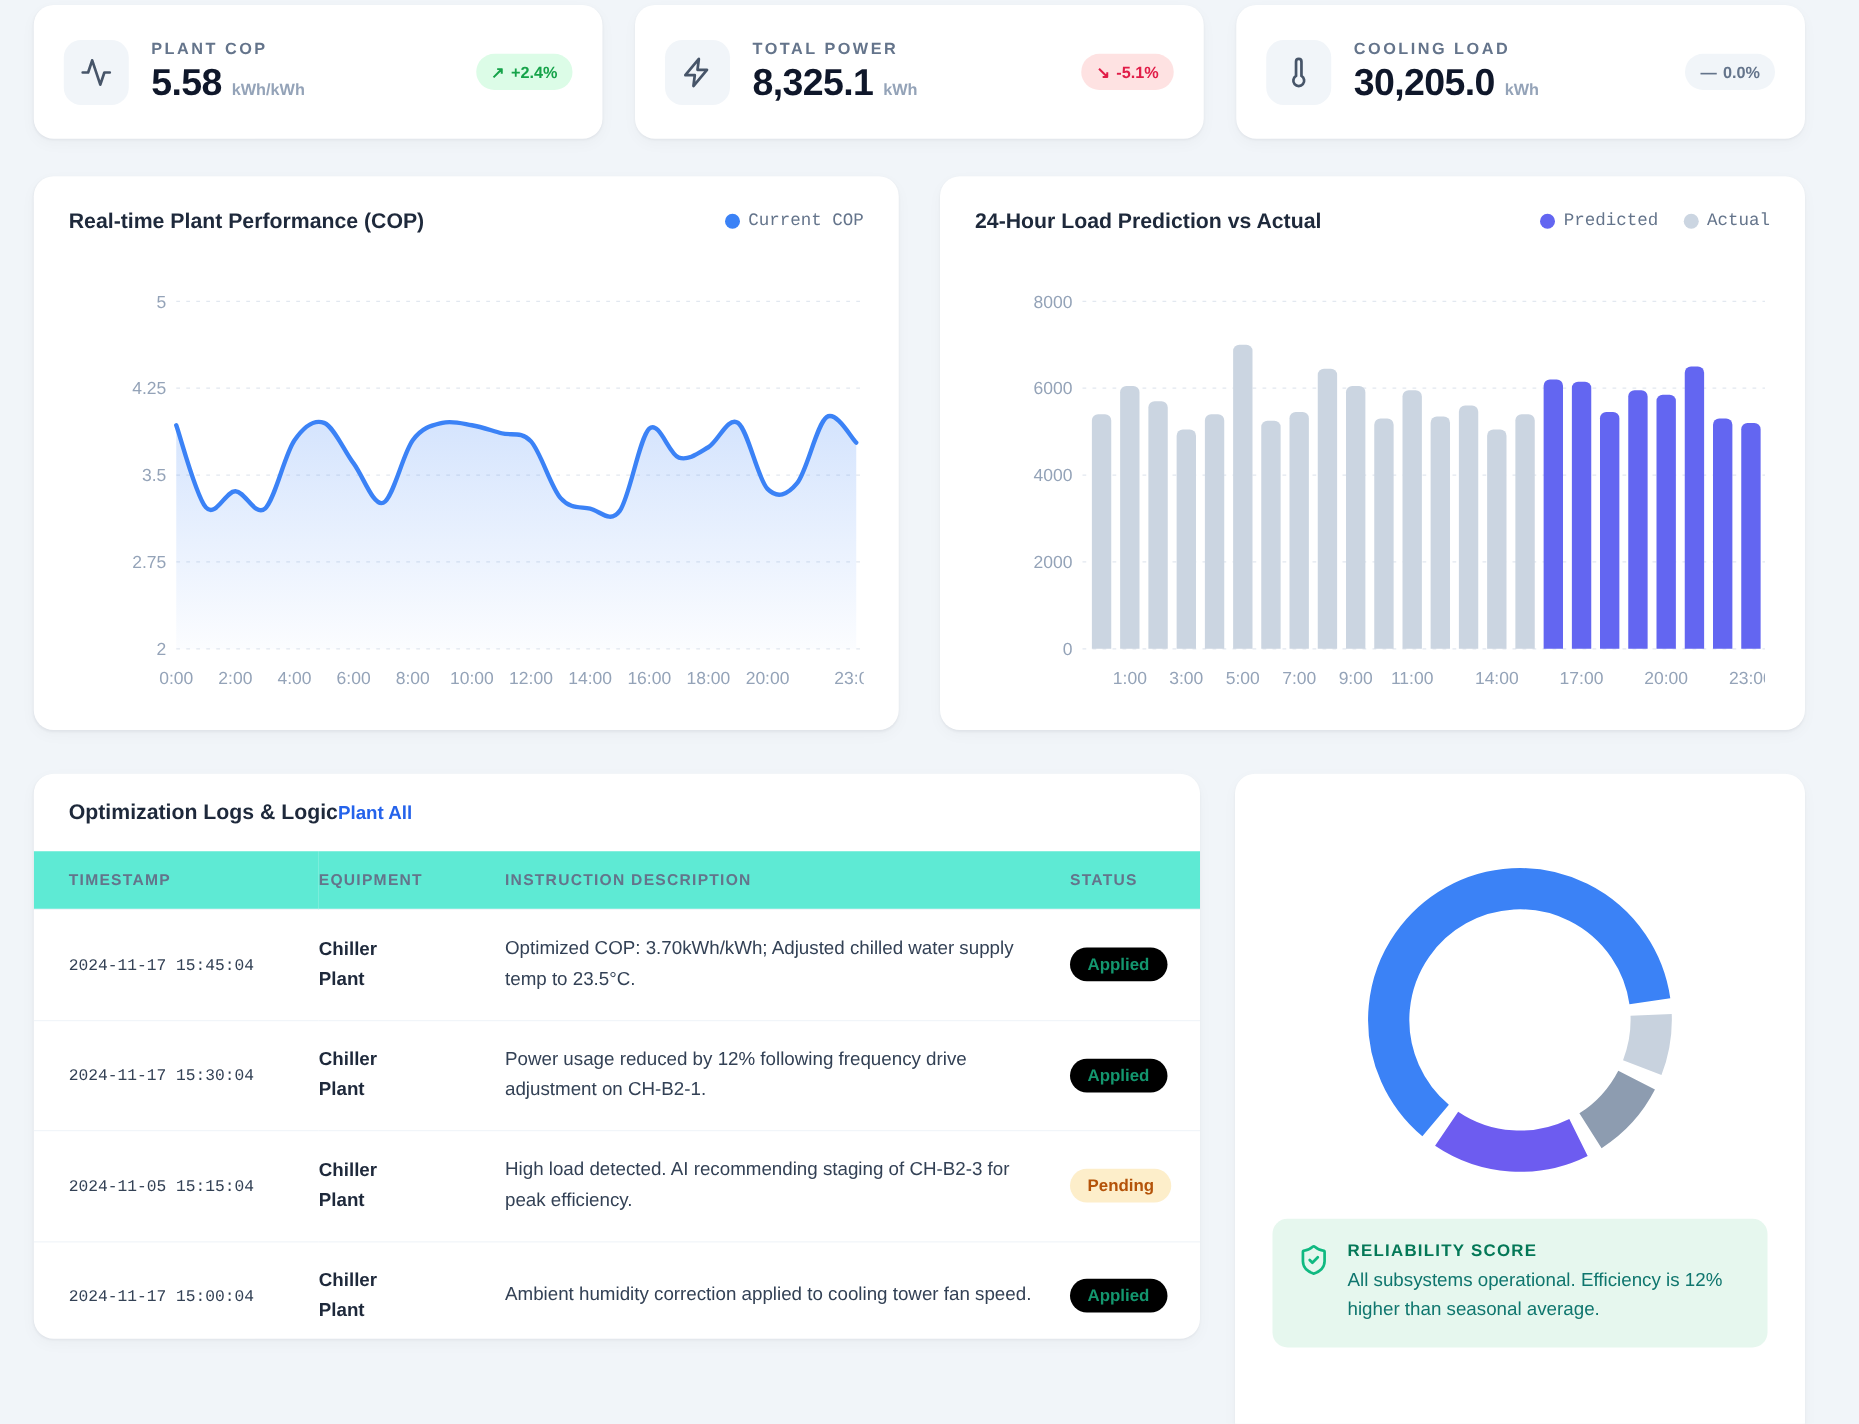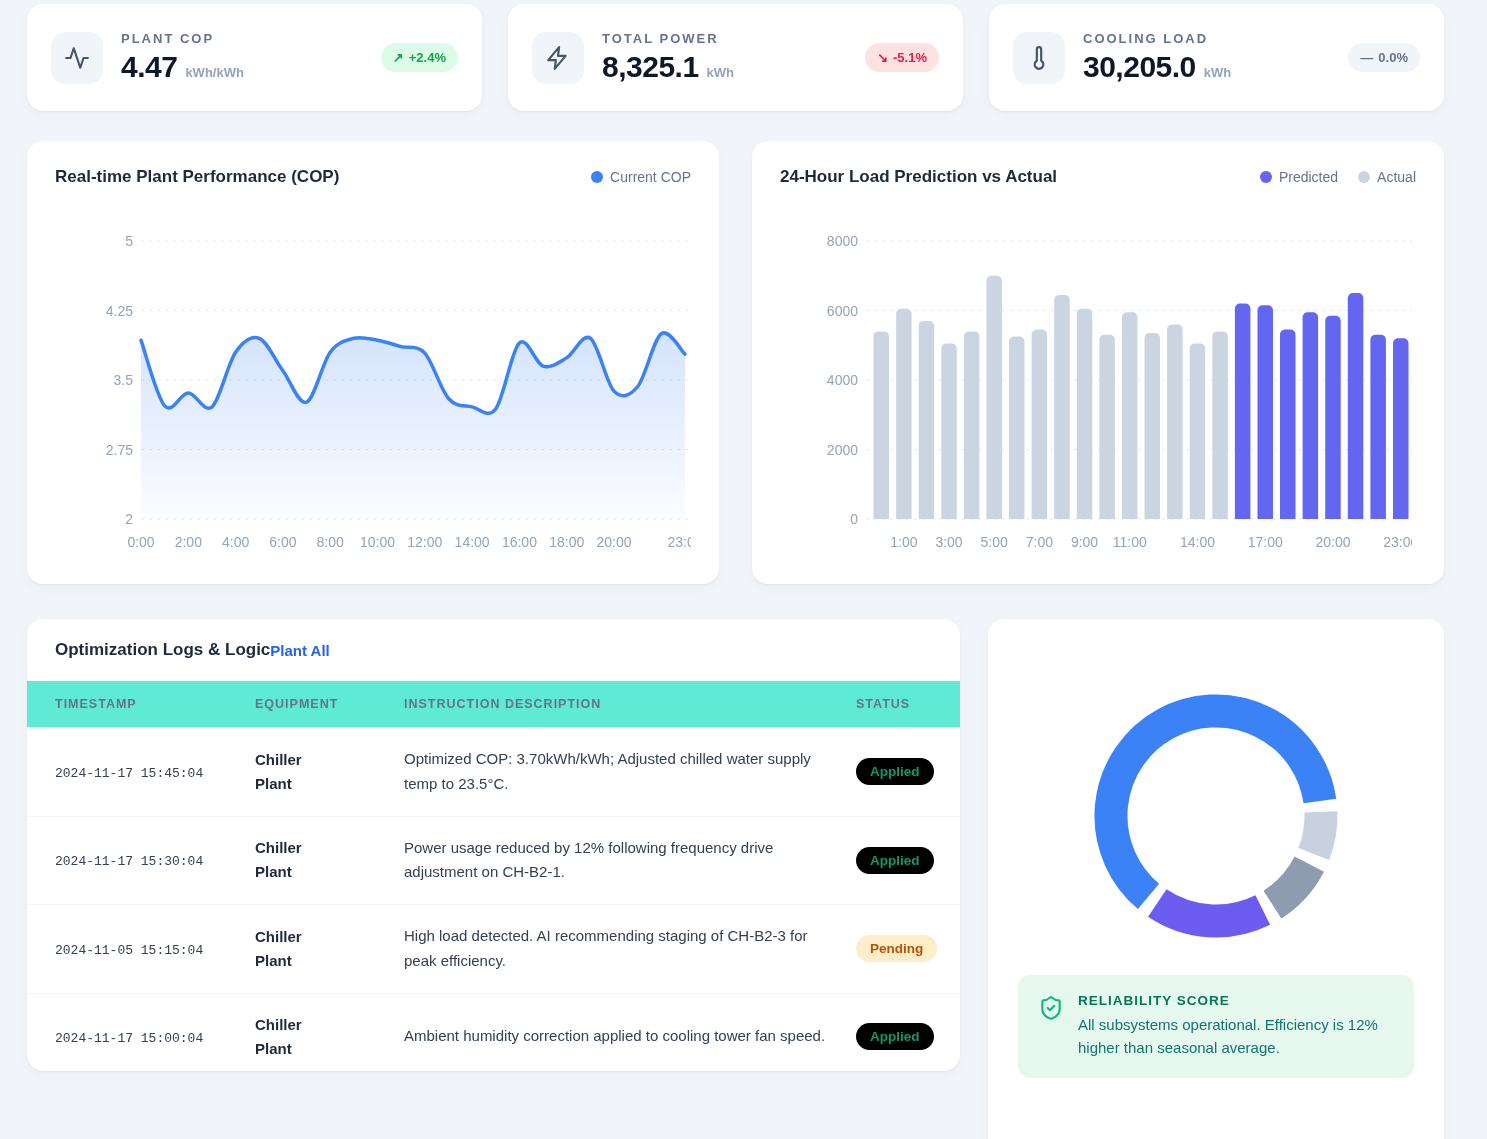--- a/index.html
+++ b/index.html
@@ -34,21 +34,21 @@
   }
   .badge-up { background: #dcfce7; color: #16a34a; }
   .badge-down { background: #fee2e2; color: #e11d48; }
   .badge-neutral { background: #f1f5f9; color: #64748b; }
 
   
   .charts-row { display: grid; grid-template-columns: 692px 1fr; gap: 33px; margin-top: 30px; }
   .chart-card { height: 443px; padding: 26px 28px; }
   .chart-header { display: flex; justify-content: space-between; align-items: center; margin-bottom: 14px; }
   .chart-title { font-size: 17px; font-weight: bold; color: #1e293b; }
-  .legend { display: flex; gap: 20px; align-items: center; }
+  .legend { display: flex; gap: 20px; align-items: center; font-family: Liberation Mono, monospace; }
   .legend-item { display: flex; align-items: center; gap: 7px; font-size: 14px; color: #64748b; }
   .legend-dot { width: 12px; height: 12px; border-radius: 50%; display: inline-block; }
 
   
   .bottom-row { display: grid; grid-template-columns: 933px 1fr; gap: 28px; margin-top: 35px; }
   .logs-card { height: 452px; overflow: hidden; padding: 0; }
   .logs-header { display: flex; justify-content: flex-start; align-items: center; padding: 21px 28px; }
   .logs-title { font-size: 17px; font-weight: bold; color: #1e293b; }
   .view-all { font-size: 15px; font-weight: bold; color: #2563eb; text-decoration: none; cursor: pointer; }
   table.logs { width: 100%; border-collapse: collapse; }
@@ -98,21 +98,21 @@
 
     <div class="card kpi-card">
       <div class="kpi-icon-tile">
         <svg width="26" height="26" viewBox="0 0 24 24" fill="none" stroke="currentColor" stroke-width="2" stroke-linecap="round" stroke-linejoin="round">
             <polyline points="22 12 18 12 15 21 9 3 6 12 2 12"></polyline>
           </svg>
       </div>
       <div>
         <div class="kpi-label">PLANT COP</div>
         <div class="kpi-value-row">
-          <span class="kpi-value">4.47</span>
+          <span class="kpi-value">5.58</span>
           <span class="kpi-unit">kWh/kWh</span>
         </div>
       </div>
       <div class="kpi-badge badge-up">
         <span>↗</span>
         <span>+2.4%</span>
       </div>
     </div>
 
     <div class="card kpi-card">

